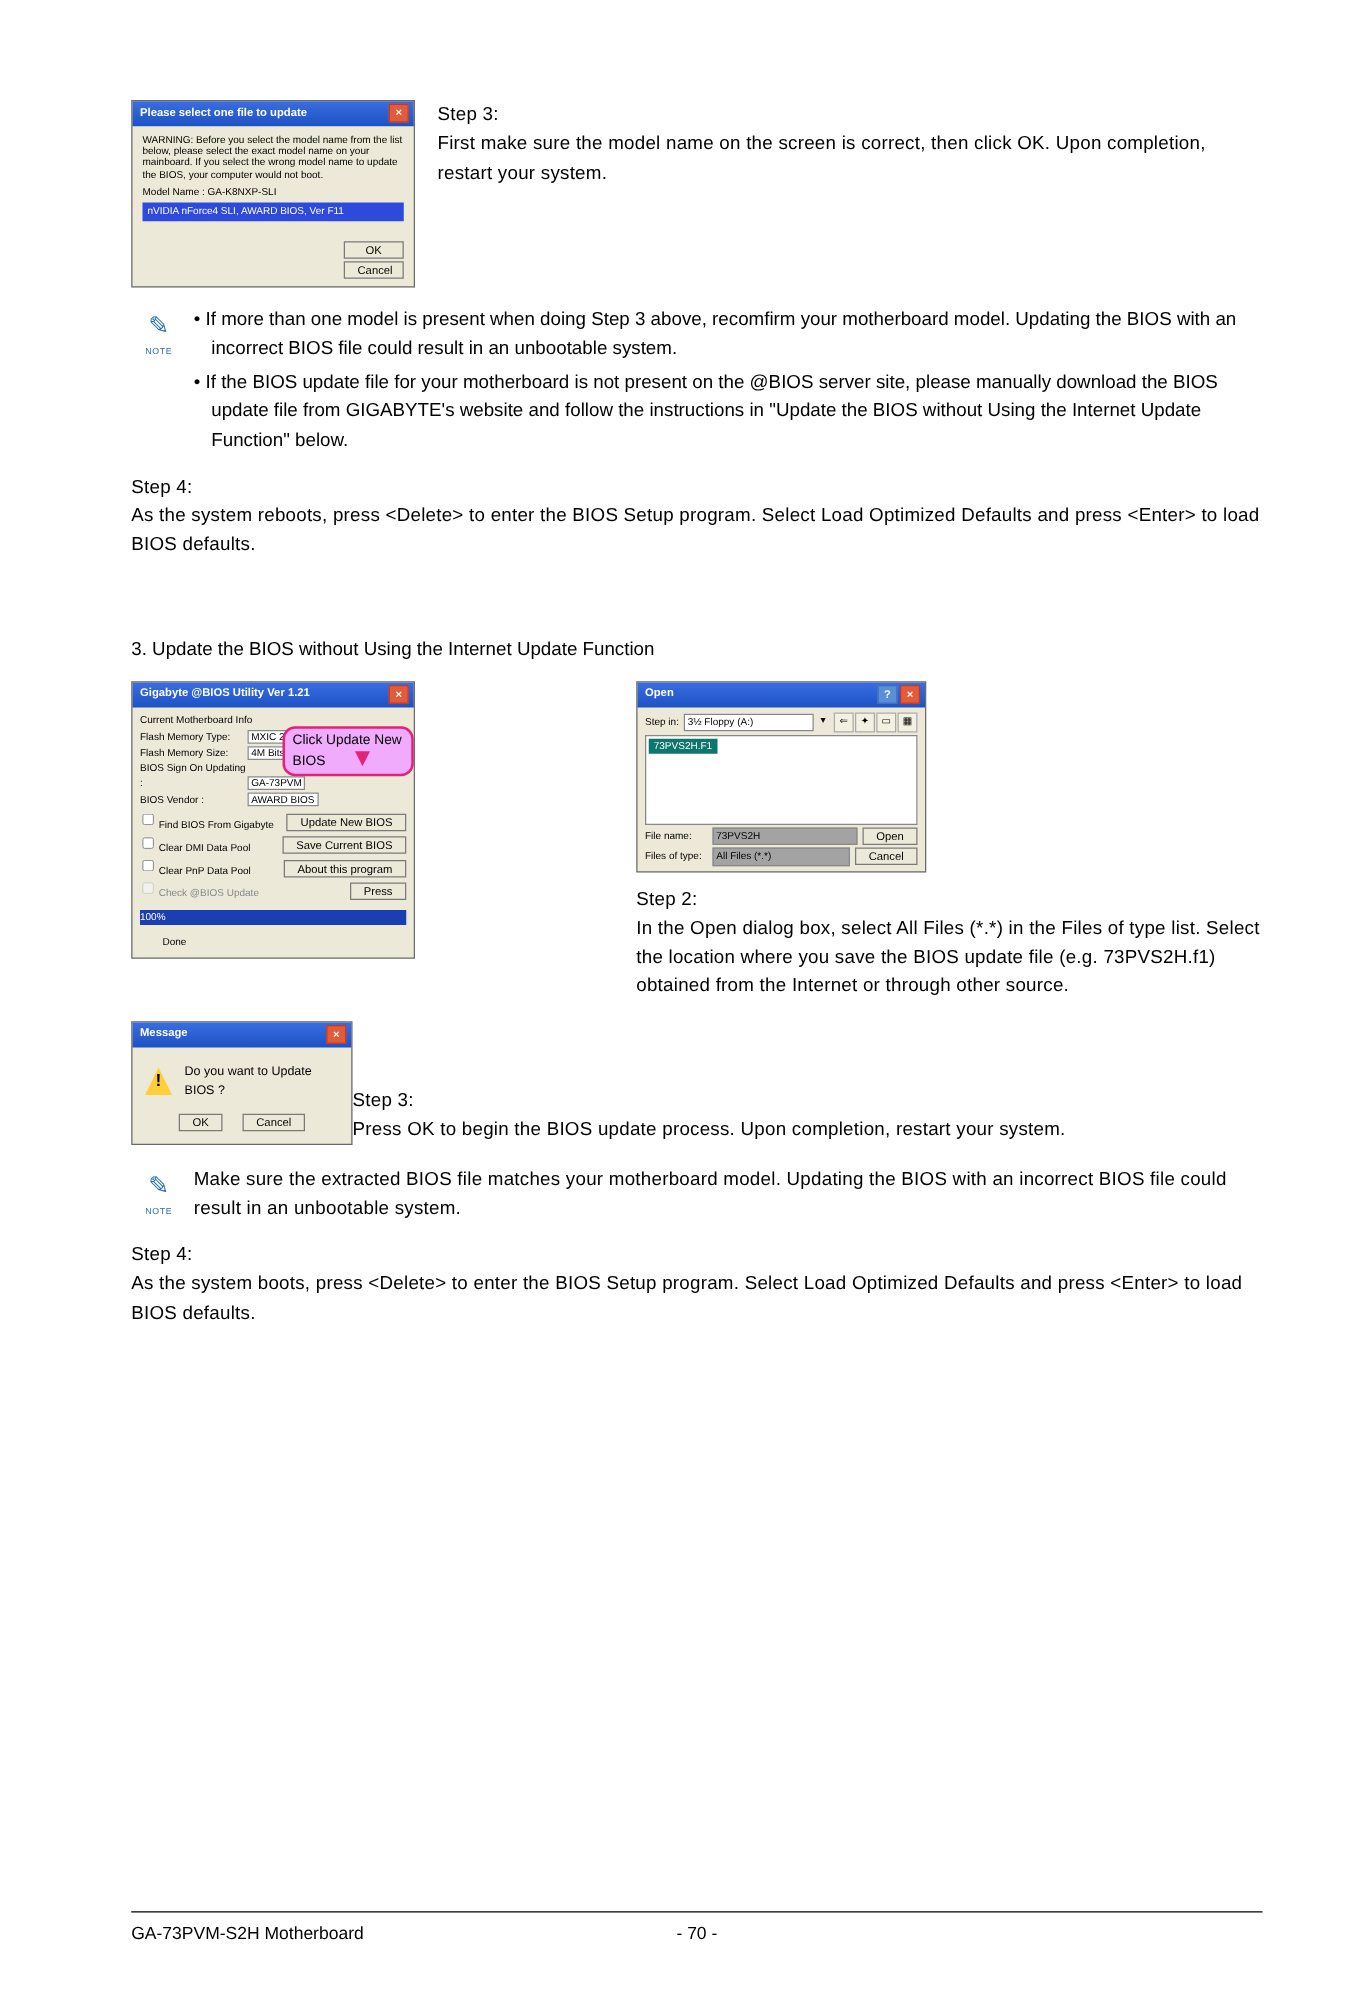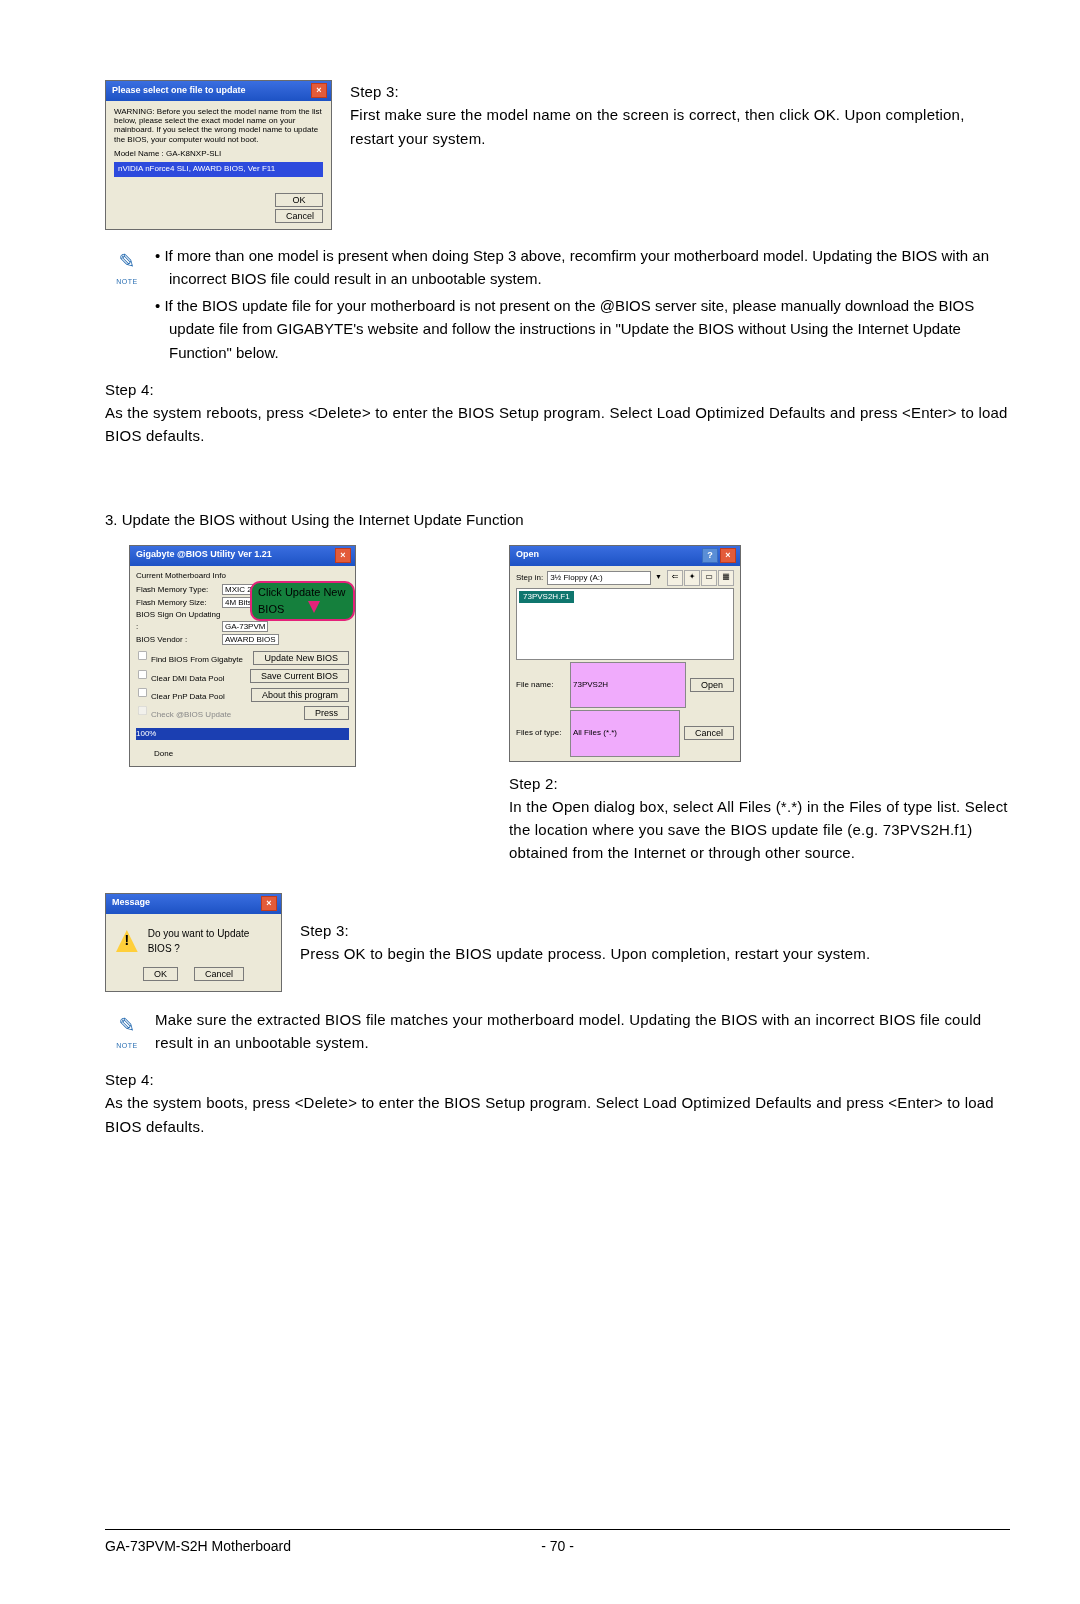--- a/index.html
+++ b/index.html
@@ -93,45 +93,45 @@
   .dlg2 .info { font-size:8px; padding:4px 6px 2px 6px; }
   .dlg2 .info .lbl { display:inline-block; width:86px; }
   .dlg2 .info .val { background:#fff; border:1px solid #888; padding:0 2px; font-size:8px;}
   .dlg2 .chkrow { font-size:8px; padding:0 6px; display:flex; justify-content:space-between; align-items:center; margin:1px 0;}
   .dlg2 .chkrow input { transform:scale(.7); margin:0 2px 0 0;}
   .dlg2 .prog { margin:6px; height:12px; background:#1b3fb2; color:#fff;
     font-size:8px; text-align:left; line-height:12px;}
   .dlg2 .done { font-size:8px; padding:2px 24px 6px;}
   .callout {
     position:absolute; top:35px; left:120px;
-    background:#15803d; border:2px solid #e4227a; border-radius:10px;
+    background:#f0abfc; border:2px solid #e4227a; border-radius:10px;
     padding:1px 6px; font-size:11px; color:#000;
   }
   .arrow {
     position:absolute; top:55px; left:178px;
     width:0;height:0;border-left:6px solid transparent;border-right:6px solid transparent;
     border-top:12px solid #e4227a;
   }
 
   
   .dlg3 { width: 230px; }
   .dlg3 .body { padding:4px 6px; font-size:8px;}
   .dlg3 .lookin { display:flex; align-items:center; gap:4px; margin-bottom:2px;}
   .dlg3 .lookin .box { background:#fff;border:1px solid #888;padding:0 2px;flex:1;}
   .dlg3 .tbicons span {
     display:inline-block;width:14px;height:14px;border:1px solid #aaa;background:#f4f0e2;margin-left:1px;font-size:8px;text-align:center;
   }
   .dlg3 .pane { background:#fff;border:1px solid #888;height:66px;margin:2px 0;padding:2px;}
   .dlg3 .pane .filesel { background:#0f766e;color:#fff;display:inline-block;padding:0 4px;font-size:8px;}
   .dlg3 .frow { display:flex;align-items:center;gap:4px;margin-top:2px;}
   .dlg3 .frow .lab{width:50px;}
-  .dlg3 .frow .inp{flex:1;background:#f0abfc;border:1px solid #888;padding:16px 2px;}
-
-  
-  .row3 { display:flex; gap:18px; align-items:center; margin-top:28px;}
+  .dlg3 .frow .inp{flex:1;background:#a3a3a3;border:1px solid #888;padding:0 2px;}
+
+  
+  .row3 { display:flex; align-items:flex-end; margin-top:16px;}
   .dlg4 { width:175px;}
   .dlg4 .body{display:flex;align-items:center;gap:10px;padding:12px 10px 4px;}
   .dlg4 .warnico{
     width:24px;height:22px;background:#ffcf3a;clip-path:polygon(50% 0,100% 100%,0 100%);
     display:flex;align-items:flex-end;justify-content:center;color:#000;font-weight:bold;font-size:14px;
   }
   .dlg4 .msg{font-size:10px;}
   .dlg4 .btns{display:flex;gap:16px;justify-content:center;padding:6px 0 10px;}
 
   
@@ -181,21 +181,21 @@
 
   <div class="body-text" style="margin-top:10px;">
     <span>Step 4:</span><br>
     <span>As the system reboots, press &lt;Delete&gt; to enter the BIOS Setup program. Select Load Optimized Defaults and press &lt;Enter&gt; to load BIOS defaults.</span>
   </div>
 
   <div class="sec3">3.   Update the BIOS without Using the Internet Update Function</div>
 
   <div class="row2">
     <div style="width:240px;">
-      <div class="dlg dlg2" style="position:relative;margin-left:24px;">
+      <div class="dlg dlg2" style="position:relative;">
         <div class="tbar">
           <span>Gigabyte @BIOS Utility Ver 1.21</span>
           <span class="closeicon">×</span>
         </div>
         <div class="info">
           <div style="font-size:8px;margin-bottom:2px;">Current Motherboard Info</div>
           <div><span class="lbl">Flash Memory Type:</span><span class="val">MXIC 25L4005</span></div>
           <div><span class="lbl">Flash Memory Size:</span><span class="val">4M Bits (x)</span></div>
           <div><span class="lbl">BIOS Sign On Updating :</span><span class="val">GA-73PVM</span></div>
           <div><span class="lbl">BIOS Vendor :</span><span class="val">AWARD BIOS</span></div>

